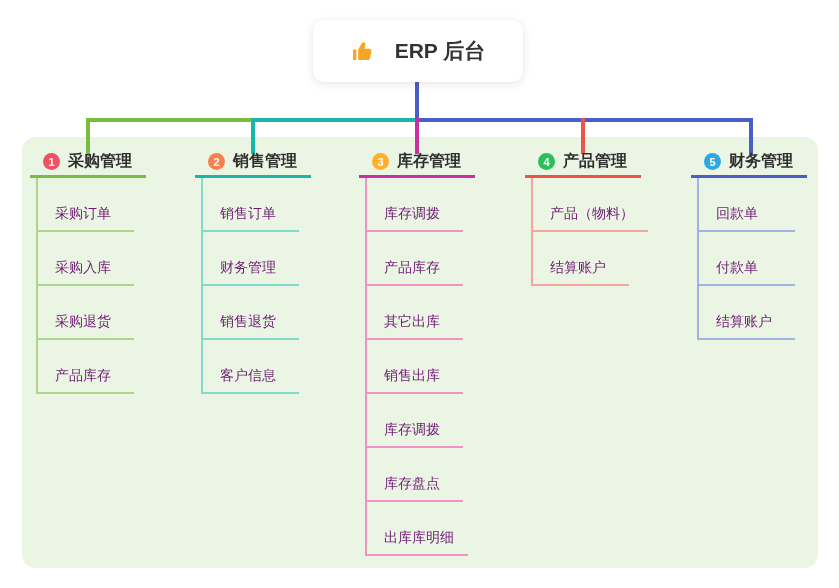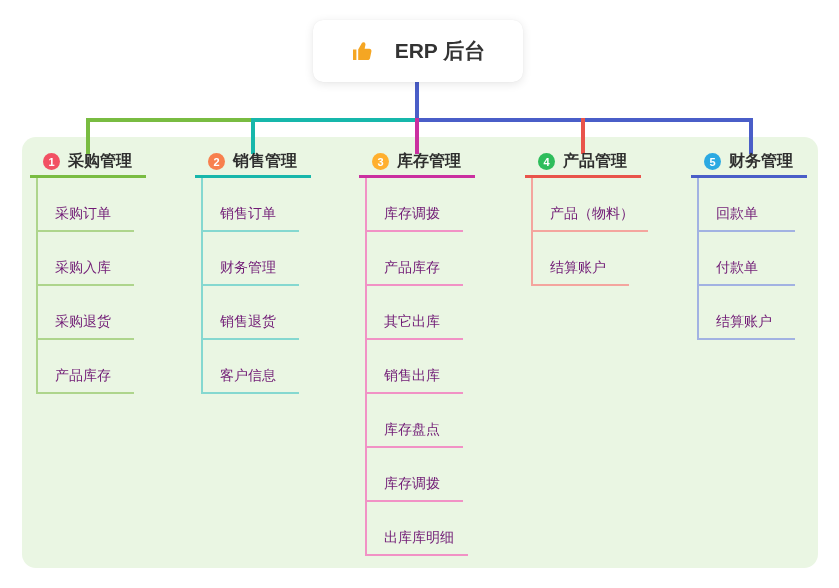--- a/index.html
+++ b/index.html
@@ -124,22 +124,22 @@
     <div class="branch" style="left: 359px; --main: #ca30a0; --light: #f192c5; --badge: #ffaf2e;">
       <div class="branch-title">
         <span class="badge">3</span>
         <span>库存管理</span>
       </div>
       <div class="children">
           <div class="child">库存调拨</div>
           <div class="child">产品库存</div>
           <div class="child">其它出库</div>
           <div class="child">销售出库</div>
+          <div class="child">库存调拨</div>
           <div class="child">库存盘点</div>
-          <div class="child">库存调拨</div>
           <div class="child">出库库明细</div>
         </div>
     </div>
 
     <div class="branch" style="left: 525px; --main: #e9544b; --light: #f4a59e; --badge: #2ebd5b;">
       <div class="branch-title">
         <span class="badge">4</span>
         <span>产品管理</span>
       </div>
       <div class="children">

